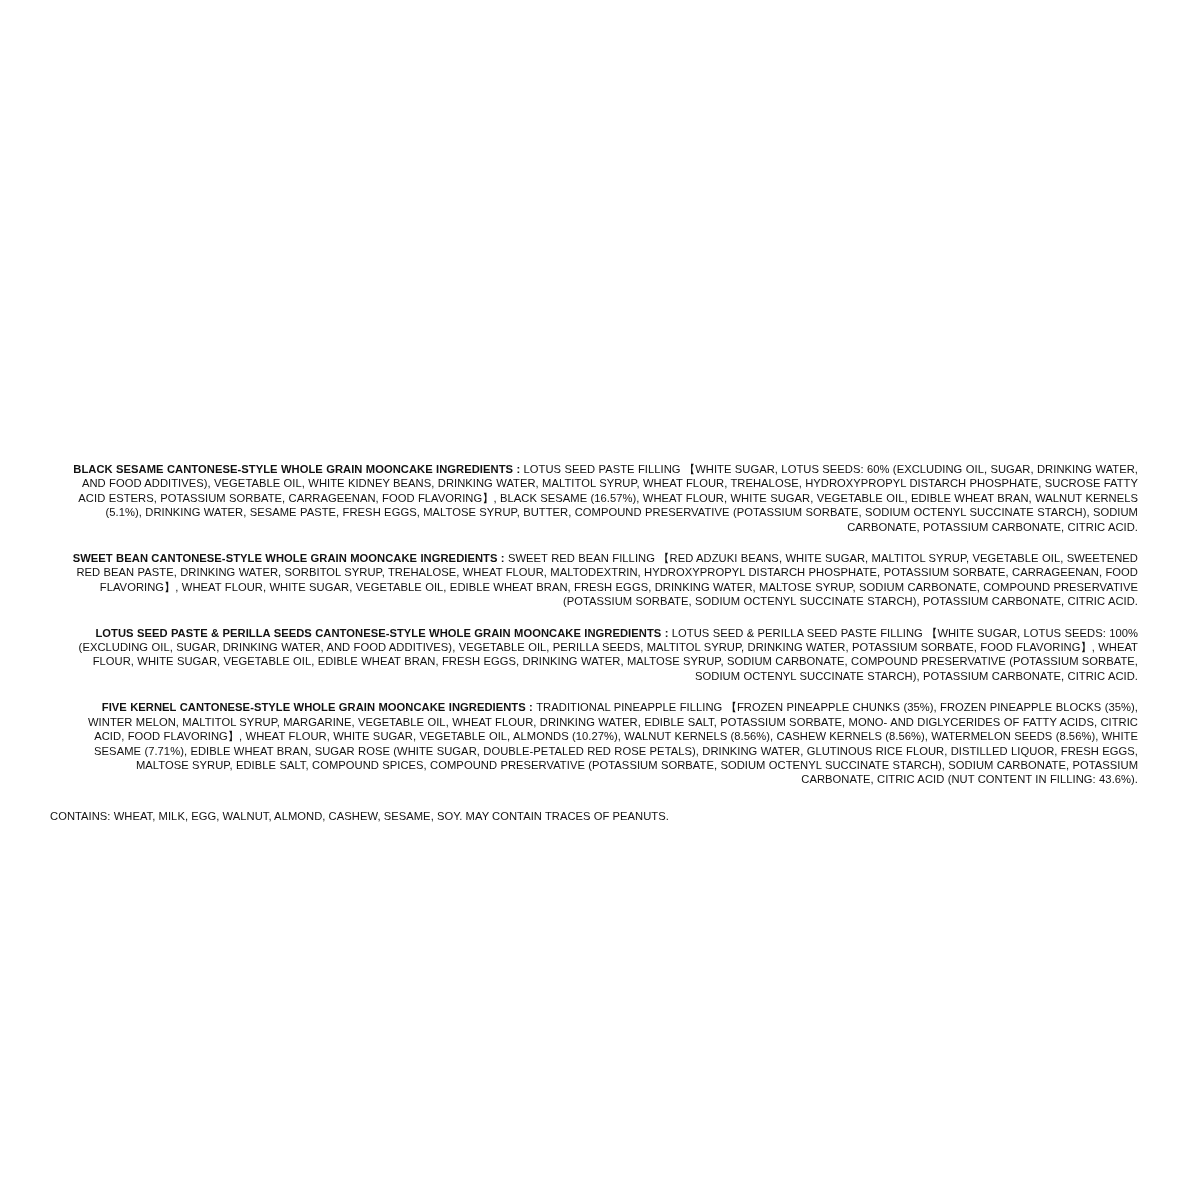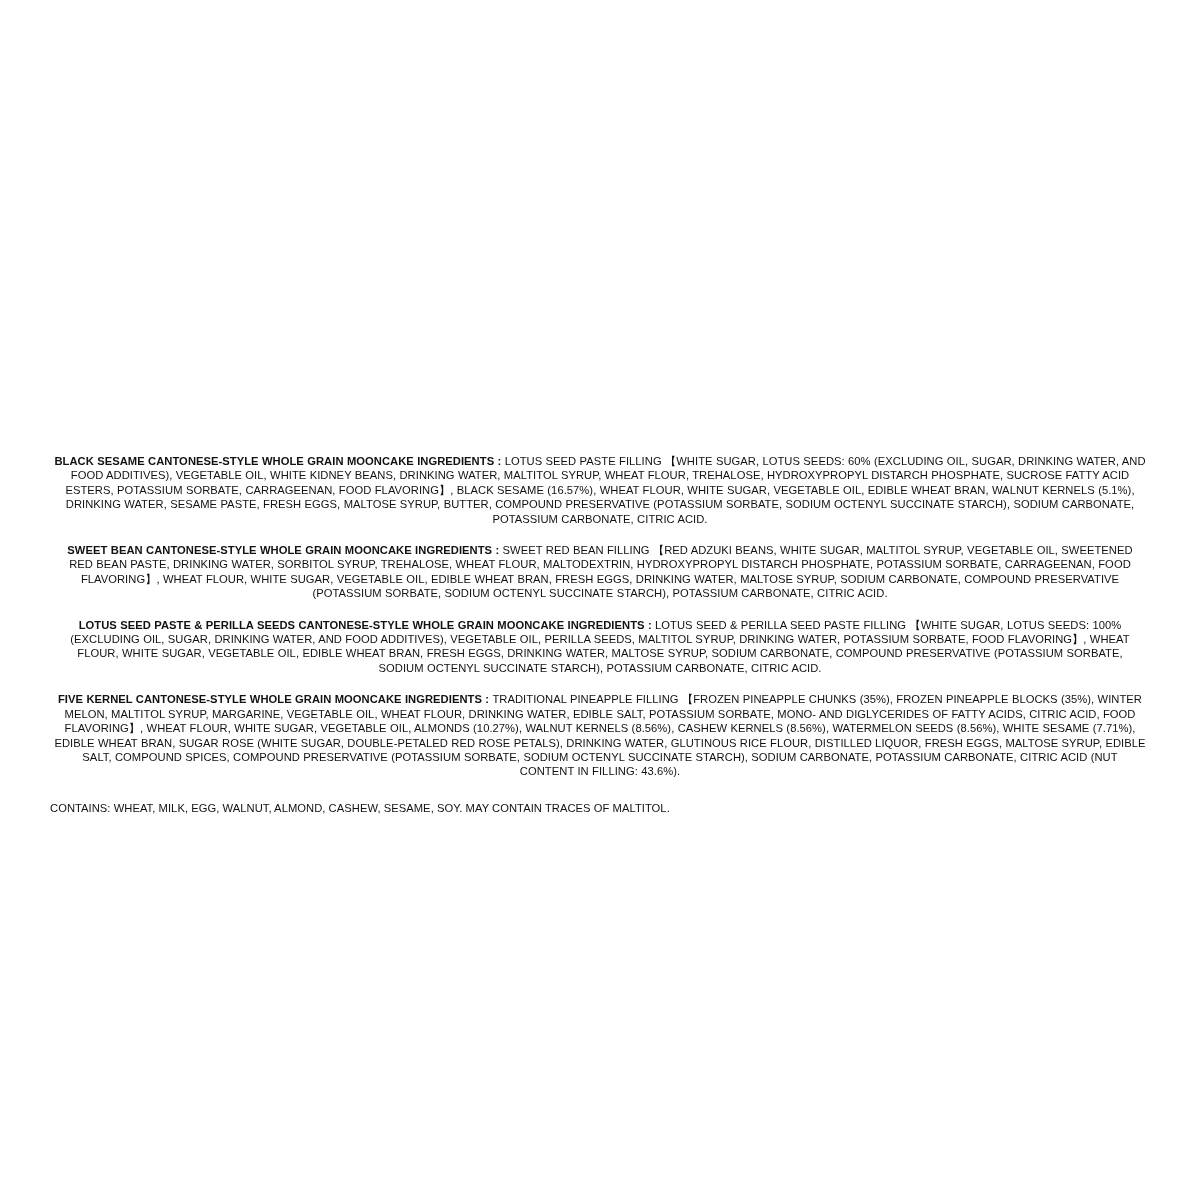--- a/index.html
+++ b/index.html
@@ -17,25 +17,25 @@
   .label-sheet {
     position: absolute;
     left: 50px;
     top: 450px;
     width: 1100px;
   }
   .ingredient-block {
     margin-bottom: 17px;
   }
   .ingredient-block p {
-    margin: 4px;
+    margin: 12px;
     font-size: 11.2px;
     line-height: 14.4px;
     letter-spacing: 0.05px;
-    text-align: center;
+    text-align: right;
     word-spacing: 0.2px;
   }
   .heading {
     font-weight: bold;
   }
   .contains-line {
     margin-top: 22px;
   }
   .contains-line p {
     margin: 0;
@@ -59,16 +59,16 @@
 
   <div class="ingredient-block">
     <p><span class="heading">LOTUS SEED PASTE &amp; PERILLA SEEDS CANTONESE-STYLE WHOLE GRAIN MOONCAKE INGREDIENTS : </span><span>LOTUS SEED &amp; PERILLA SEED PASTE FILLING 【WHITE SUGAR, LOTUS SEEDS: 100% (EXCLUDING OIL, SUGAR, DRINKING WATER, AND FOOD ADDITIVES), VEGETABLE OIL, PERILLA SEEDS, MALTITOL SYRUP, DRINKING WATER, POTASSIUM SORBATE, FOOD FLAVORING】, WHEAT FLOUR, WHITE SUGAR, VEGETABLE OIL, EDIBLE WHEAT BRAN, FRESH EGGS, DRINKING WATER, MALTOSE SYRUP, SODIUM CARBONATE, COMPOUND PRESERVATIVE (POTASSIUM SORBATE, SODIUM OCTENYL SUCCINATE STARCH), POTASSIUM CARBONATE, CITRIC ACID.</span></p>
   </div>
 
   <div class="ingredient-block">
     <p><span class="heading">FIVE KERNEL CANTONESE-STYLE WHOLE GRAIN MOONCAKE INGREDIENTS : </span><span>TRADITIONAL PINEAPPLE FILLING 【FROZEN PINEAPPLE CHUNKS (35%), FROZEN PINEAPPLE BLOCKS (35%), WINTER MELON, MALTITOL SYRUP, MARGARINE, VEGETABLE OIL, WHEAT FLOUR, DRINKING WATER, EDIBLE SALT, POTASSIUM SORBATE, MONO- AND DIGLYCERIDES OF FATTY ACIDS, CITRIC ACID, FOOD FLAVORING】, WHEAT FLOUR, WHITE SUGAR, VEGETABLE OIL, ALMONDS (10.27%), WALNUT KERNELS (8.56%), CASHEW KERNELS (8.56%), WATERMELON SEEDS (8.56%), WHITE SESAME (7.71%), EDIBLE WHEAT BRAN, SUGAR ROSE (WHITE SUGAR, DOUBLE-PETALED RED ROSE PETALS), DRINKING WATER, GLUTINOUS RICE FLOUR, DISTILLED LIQUOR, FRESH EGGS, MALTOSE SYRUP, EDIBLE SALT, COMPOUND SPICES, COMPOUND PRESERVATIVE (POTASSIUM SORBATE, SODIUM OCTENYL SUCCINATE STARCH), SODIUM CARBONATE, POTASSIUM CARBONATE, CITRIC ACID (NUT CONTENT IN FILLING: 43.6%).</span></p>
   </div>
 
   <div class="contains-line">
-    <p>CONTAINS:  WHEAT, MILK, EGG, WALNUT, ALMOND, CASHEW, SESAME, SOY. MAY CONTAIN TRACES OF MALTITOL.</p>
+    <p>CONTAINS:  WHEAT, MILK, EGG, WALNUT, ALMOND, CASHEW, SESAME, SOY. MAY CONTAIN TRACES OF PEANUTS.</p>
   </div>
 
 </div>
 
 </body></html>

